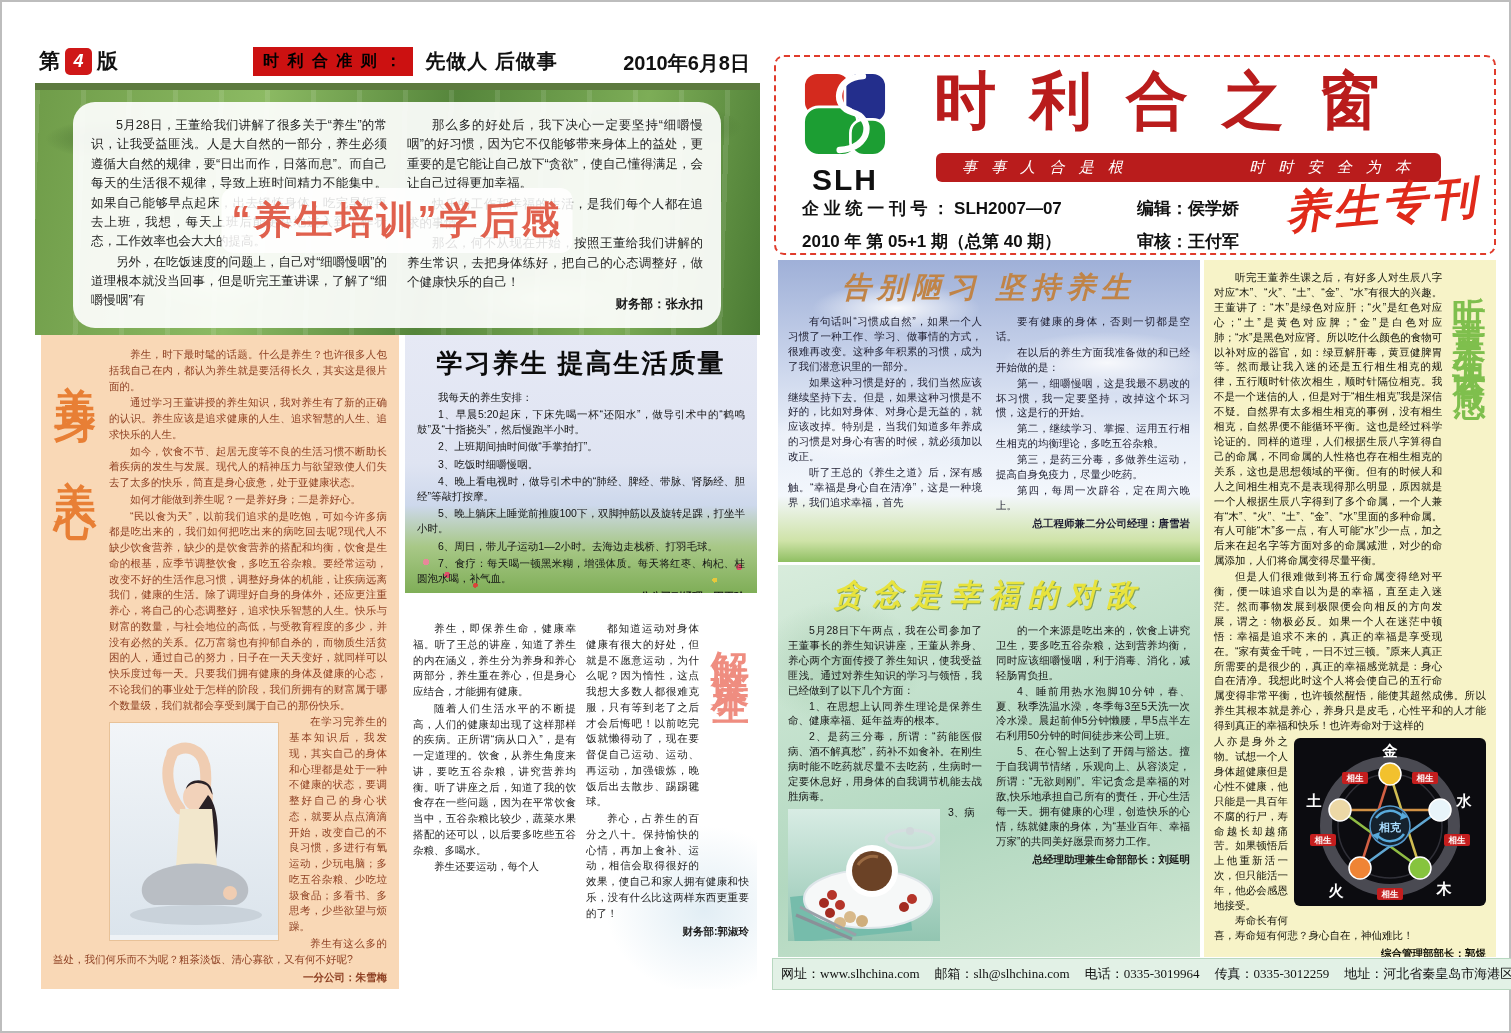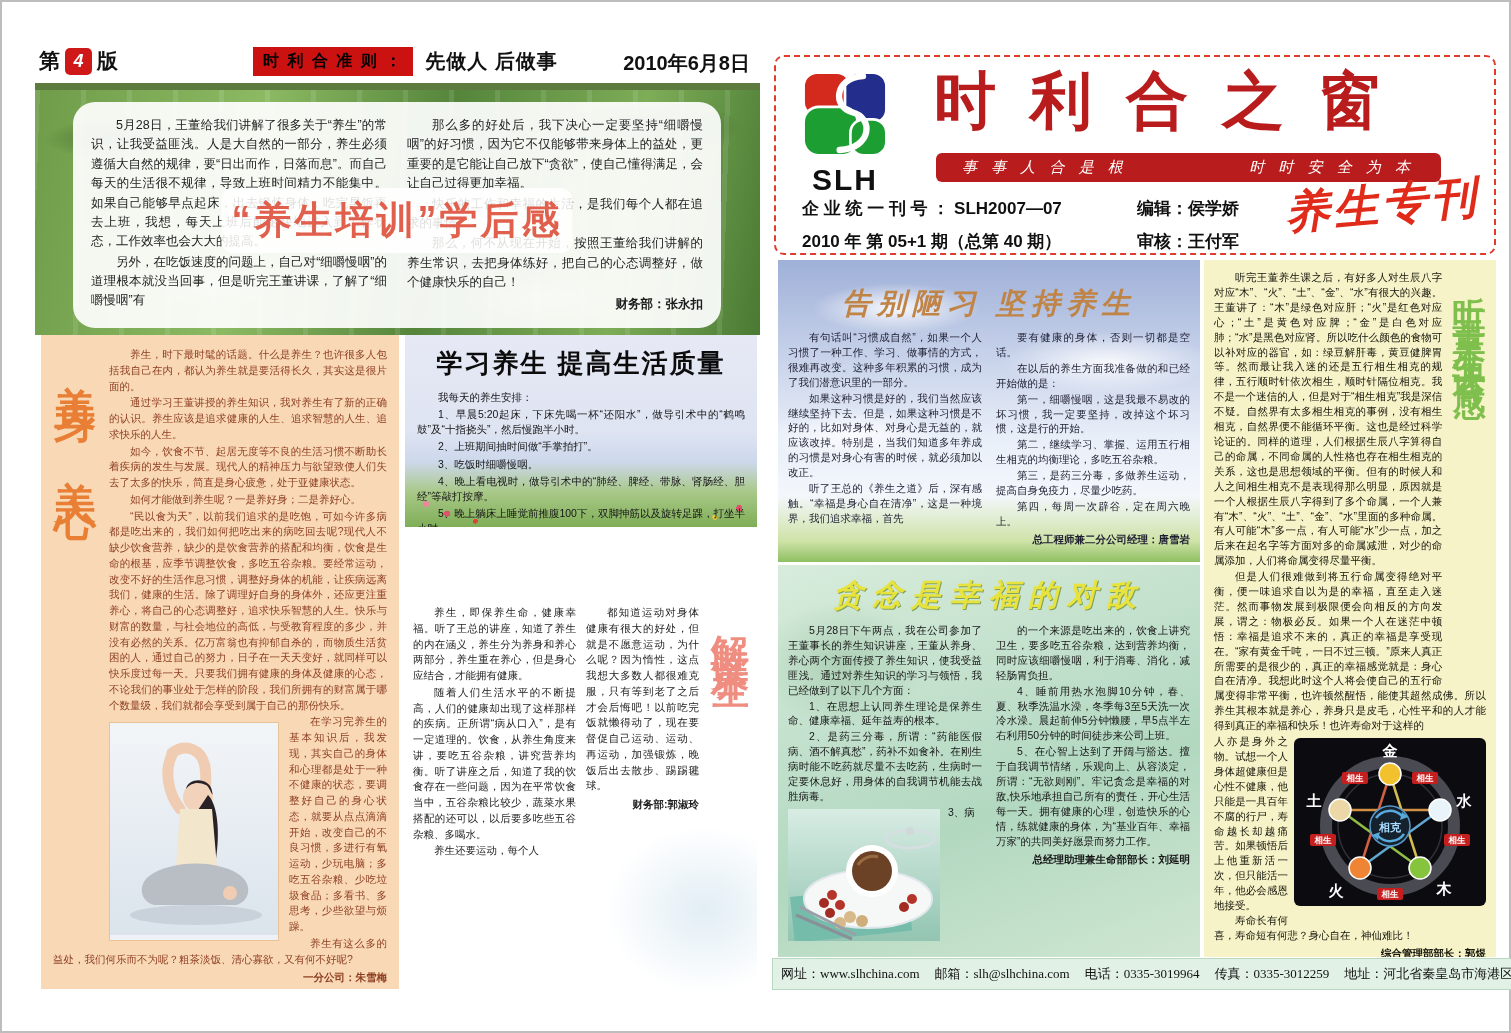--- a/index.html
+++ b/index.html
@@ -58,37 +58,37 @@
   }
   .beauty-title {
     float:left; writing-mode:vertical-rl; text-orientation:upright;
     font-size:42px; font-weight:900; color:#e87f35; line-height:1.05; letter-spacing:16px;
     height:432px; margin:4px 12px 4px 0;
   }
   .beauty-photo { float:left; margin:8px 10px 2px 0; border:1px solid #e8c298; background:#eef2f6; }
 
   .middle-col { position:absolute; left:370px; top:290px; width:352px; height:654px; }
   .study-box {
-    position:absolute; top:0; left:0; width:100%; height:192px; padding:8px 12px 6px;
+    position:absolute; top:0; left:0; width:100%; height:258px; padding:8px 12px 6px;
     overflow:hidden; font-size:10.5px; line-height:1.45; color:#141414;
     background-image:
       radial-gradient(circle 5px at 12% 93%, #e0506a 60%, transparent 62%),
       radial-gradient(circle 4px at 20% 97%, #d8453a 60%, transparent 62%),
       radial-gradient(circle 5px at 6% 88%, #e8889a 60%, transparent 62%),
       radial-gradient(circle 4px at 88% 95%, #e8c83a 60%, transparent 62%),
       radial-gradient(circle 5px at 95% 90%, #e0506a 60%, transparent 62%),
       linear-gradient(180deg, #e6e9f5 0%, #dfe4f2 50%, #cdd8ec 66%, #a8c887 82%, #7fae57 100%);
   }
   .study-title { font-size:26px; font-weight:900; letter-spacing:2px; color:#0c0c0c;
       text-align:center; margin:2px 0 7px; }
   .study-box .para { margin-bottom:2px; }
 
   .decode-box {
     position:absolute; top:258px; left:0; width:100%; height:396px; background:#fff;
-    display:flex; gap:10px; padding:12px 8px; font-size:10.5px; line-height:1.5; color:#222;
+    display:flex; gap:10px; padding:28px 8px; font-size:10.5px; line-height:1.5; color:#222;
     overflow:hidden;
     background-image: radial-gradient(ellipse 140px 120px at 85% 80%, rgba(170,205,225,.35), transparent 70%);
   }
   .decode-col { flex:1; }
   .decode-title {
     float:right; writing-mode:vertical-rl; text-orientation:upright;
     font-size:38px; font-weight:900; color:#ef8d80; line-height:1.05; letter-spacing:12px;
     height:228px; margin:0 0 10px 10px;
   }
 
@@ -117,21 +117,21 @@
   .habit-box {
     position:absolute; left:6px; top:215px; width:422px; height:302px; padding:6px 10px;
     overflow:hidden; color:#1d1d30;
     background-image:
       radial-gradient(ellipse 120px 36px at 28% 16%, rgba(255,255,255,.9), transparent 70%),
       radial-gradient(ellipse 150px 44px at 78% 34%, rgba(255,255,255,.85), transparent 70%),
       radial-gradient(ellipse 130px 40px at 18% 58%, rgba(255,255,255,.8), transparent 70%),
       linear-gradient(180deg, #9fb0d8 0%, #c7d2ea 32%, #e8eef8 58%, #f3f7fc 78%, #cfe3a8 93%, #8fbf62 100%);
   }
   .habit-title { text-align:center; font-size:29px; font-weight:900; color:#c08447;
-      letter-spacing:6px; margin:18px 0 6px; font-style:italic; }
+      letter-spacing:6px; margin:2px 0 6px; font-style:italic; }
   .two-cols { display:flex; gap:14px; font-size:10.5px; line-height:1.42; }
   .two-cols > div { flex:1; }
 
   .greed-box {
     position:absolute; left:6px; top:520px; width:422px; height:392px; padding:6px 10px;
     overflow:hidden; color:#161616;
     background-image:
       radial-gradient(ellipse 120px 90px at 15% 25%, rgba(120,170,130,.35), transparent 70%),
       linear-gradient(160deg, #d8ecdc 0%, #b2d8c0 60%, #cfe6d2 100%);
   }
@@ -253,20 +253,21 @@
     <div class="decode-box">
       <div class="decode-col">
           <p class="para">养生，即保养生命，健康幸福。听了王总的讲座，知道了养生的内在涵义，养生分为养身和养心两部分，养生重在养心，但是身心应结合，才能拥有健康。</p>
           <p class="para">随着人们生活水平的不断提高，人们的健康却出现了这样那样的疾病。正所谓“病从口入”，是有一定道理的。饮食，从养生角度来讲，要吃五谷杂粮，讲究营养均衡。听了讲座之后，知道了我的饮食存在一些问题，因为在平常饮食当中，五谷杂粮比较少，蔬菜水果搭配的还可以，以后要多吃些五谷杂粮、多喝水。</p>
           <p class="para">养生还要运动，每个人</p>
         </div>
       <div class="decode-col">
         <div class="decode-title">解读养生</div>
         <div>
             <p class="para">都知道运动对身体健康有很大的好处，但就是不愿意运动，为什么呢？因为惰性，这点我想大多数人都很难克服，只有等到老了之后才会后悔吧！以前吃完饭就懒得动了，现在要督促自己运动、运动、再运动，加强锻炼，晚饭后出去散步、踢踢毽球。</p>
+            <p class="para">养心，占养生的百分之八十。保持愉快的心情，再加上食补、运动，相信会取得很好的效果，使自己和家人拥有健康和快乐，没有什么比这两样东西更重要的了！</p>
           </div>
         <p class="sig">财务部:郭淑玲</p>
       </div>
     </div>
   </div>
 </div>
 
 <div class="page-right">
 
   <div class="masthead">

